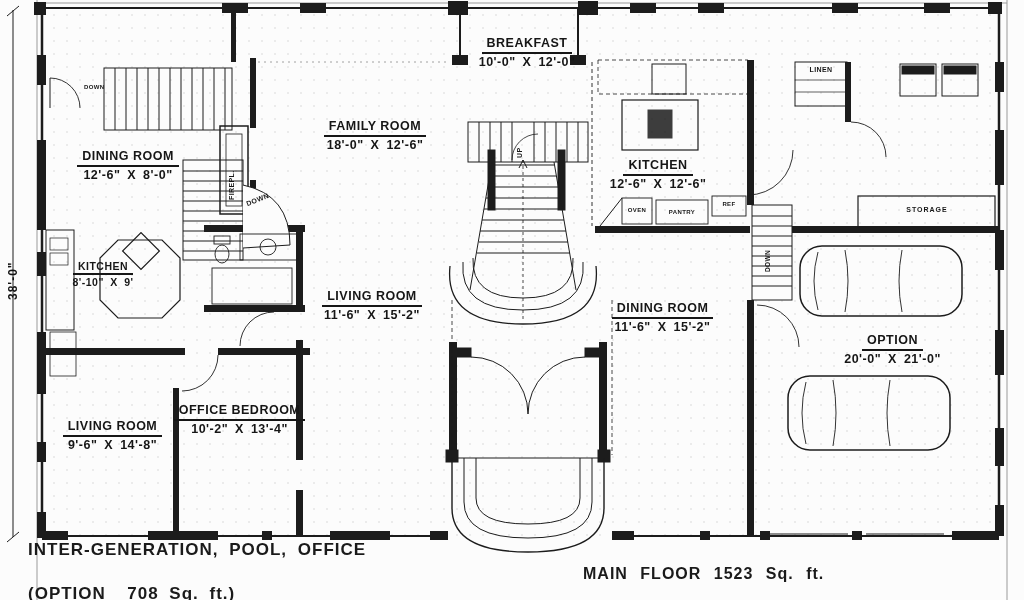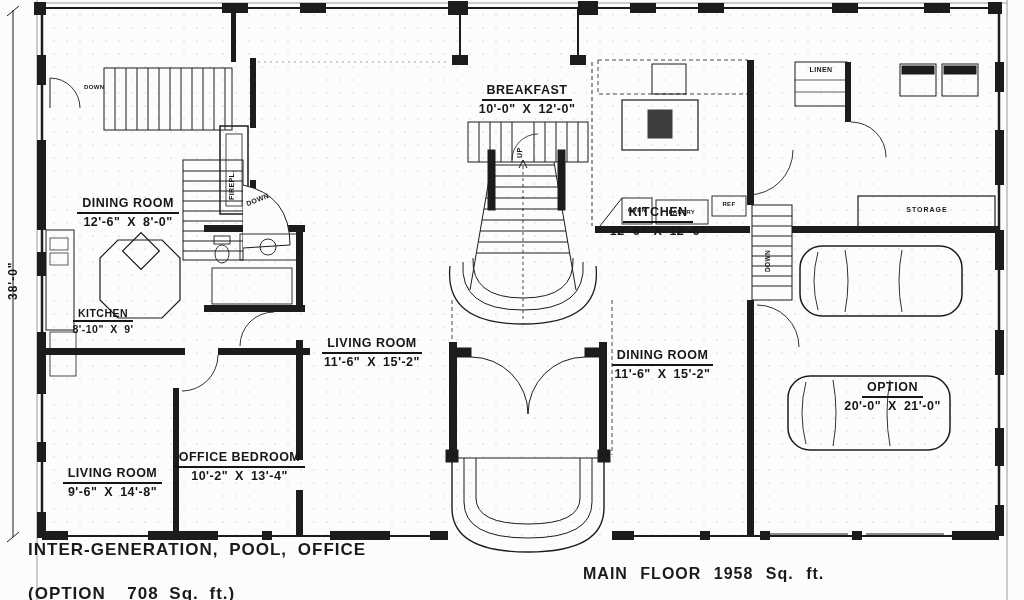--- a/index.html
+++ b/index.html
@@ -3,21 +3,21 @@
 <meta charset="utf-8">
 <style>
   html,body{margin:0;padding:0;background:#ffffff;}
   body{width:1024px;height:600px;position:relative;overflow:hidden;
        font-family:"Liberation Sans",sans-serif;color:#141414;}
   #plan{position:absolute;left:0;top:0;width:1024px;height:600px;background:#fcfcfc;}
   svg{position:absolute;left:0;top:0;}
   .lbl{position:absolute;font-weight:700;color:#161616;text-align:center;line-height:1.25;
        letter-spacing:.5px;white-space:nowrap;}
   .room{font-size:12.5px;}
-  .room .nm{display:inline-block;border-bottom:2px solid #161616;padding:0 5px 0px 5px;margin-top:47px;}
+  .room .nm{display:inline-block;border-bottom:2px solid #161616;padding:0 5px 0px 5px;}
   .room .dm{display:block;word-spacing:3px;margin-top:1px;}
   .room.sm{font-size:10.5px;}
   .tiny{font-size:6.5px;letter-spacing:.4px;font-weight:700;}
   .vert{transform:rotate(-90deg);transform-origin:left top;}
   .cap{position:absolute;font-weight:700;color:#1a1a1a;letter-spacing:1px;word-spacing:5px;
        font-size:16.5px;white-space:pre;}
   .dim38{position:absolute;font-weight:700;font-size:12px;letter-spacing:1px;
          transform:rotate(-90deg);transform-origin:left top;}
 </style>
 </head>
@@ -229,20 +229,24 @@
     <line x1="452" y1="458" x2="604" y2="458" stroke-width="1"></line>
   </g>
 
   <line x1="258" y1="62" x2="450" y2="62" stroke="#8a8a8a" stroke-width="0.8" stroke-dasharray="2 4"></line>
 </svg>
 
 <div class="lbl room" style="left:447px;top:36px;width:160px;">
   <span class="nm">BREAKFAST</span>
   <span class="dm">10'-0" X 12'-0"</span>
 </div>
+<div class="lbl room" style="left:295px;top:119px;width:160px;">
+  <span class="nm">FAMILY ROOM</span>
+  <span class="dm">18'-0" X 12'-6"</span>
+</div>
 <div class="lbl room" style="left:48px;top:149px;width:160px;">
   <span class="nm">DINING ROOM</span>
   <span class="dm">12'-6" X 8'-0"</span>
 </div>
 <div class="lbl room sm" style="left:43px;top:260px;width:120px;">
   <span class="nm">KITCHEN</span>
   <span class="dm">8'-10" X 9'</span>
 </div>
 <div class="lbl room" style="left:578px;top:158px;width:160px;">
   <span class="nm">KITCHEN</span>
@@ -276,15 +280,15 @@
 <div class="lbl tiny vert" style="left:516px;top:158px;font-size:7px;">UP</div>
 <div class="lbl tiny vert" style="left:764px;top:272px;font-size:6.5px;">DOWN</div>
 <div class="lbl tiny" style="left:624px;top:207px;width:26px;font-size:6px;">OVEN</div>
 <div class="lbl tiny" style="left:658px;top:209px;width:48px;font-size:6px;">PANTRY</div>
 <div class="lbl tiny" style="left:714px;top:201px;width:30px;font-size:6px;">REF</div>
 <div class="lbl tiny" style="left:872px;top:206px;width:110px;font-size:7px;letter-spacing:1px;">STORAGE</div>
 <div class="dim38" style="left:6px;top:300px;">38'-0"</div>
 
 <div class="cap" style="left:28px;top:540px;font-size:17px;">INTER-GENERATION, POOL, OFFICE</div>
 <div class="cap" style="left:28px;top:577px;font-size:17px;margin-top:7px;">(OPTION  708 Sq. ft.)</div>
-<div class="cap" style="left:583px;top:565px;font-size:16px;word-spacing:7px;">MAIN FLOOR 1958 Sq. ft.</div>
+<div class="cap" style="left:583px;top:565px;font-size:16px;word-spacing:7px;">MAIN FLOOR 1523 Sq. ft.</div>
 
 </div>
 
 </body></html>

